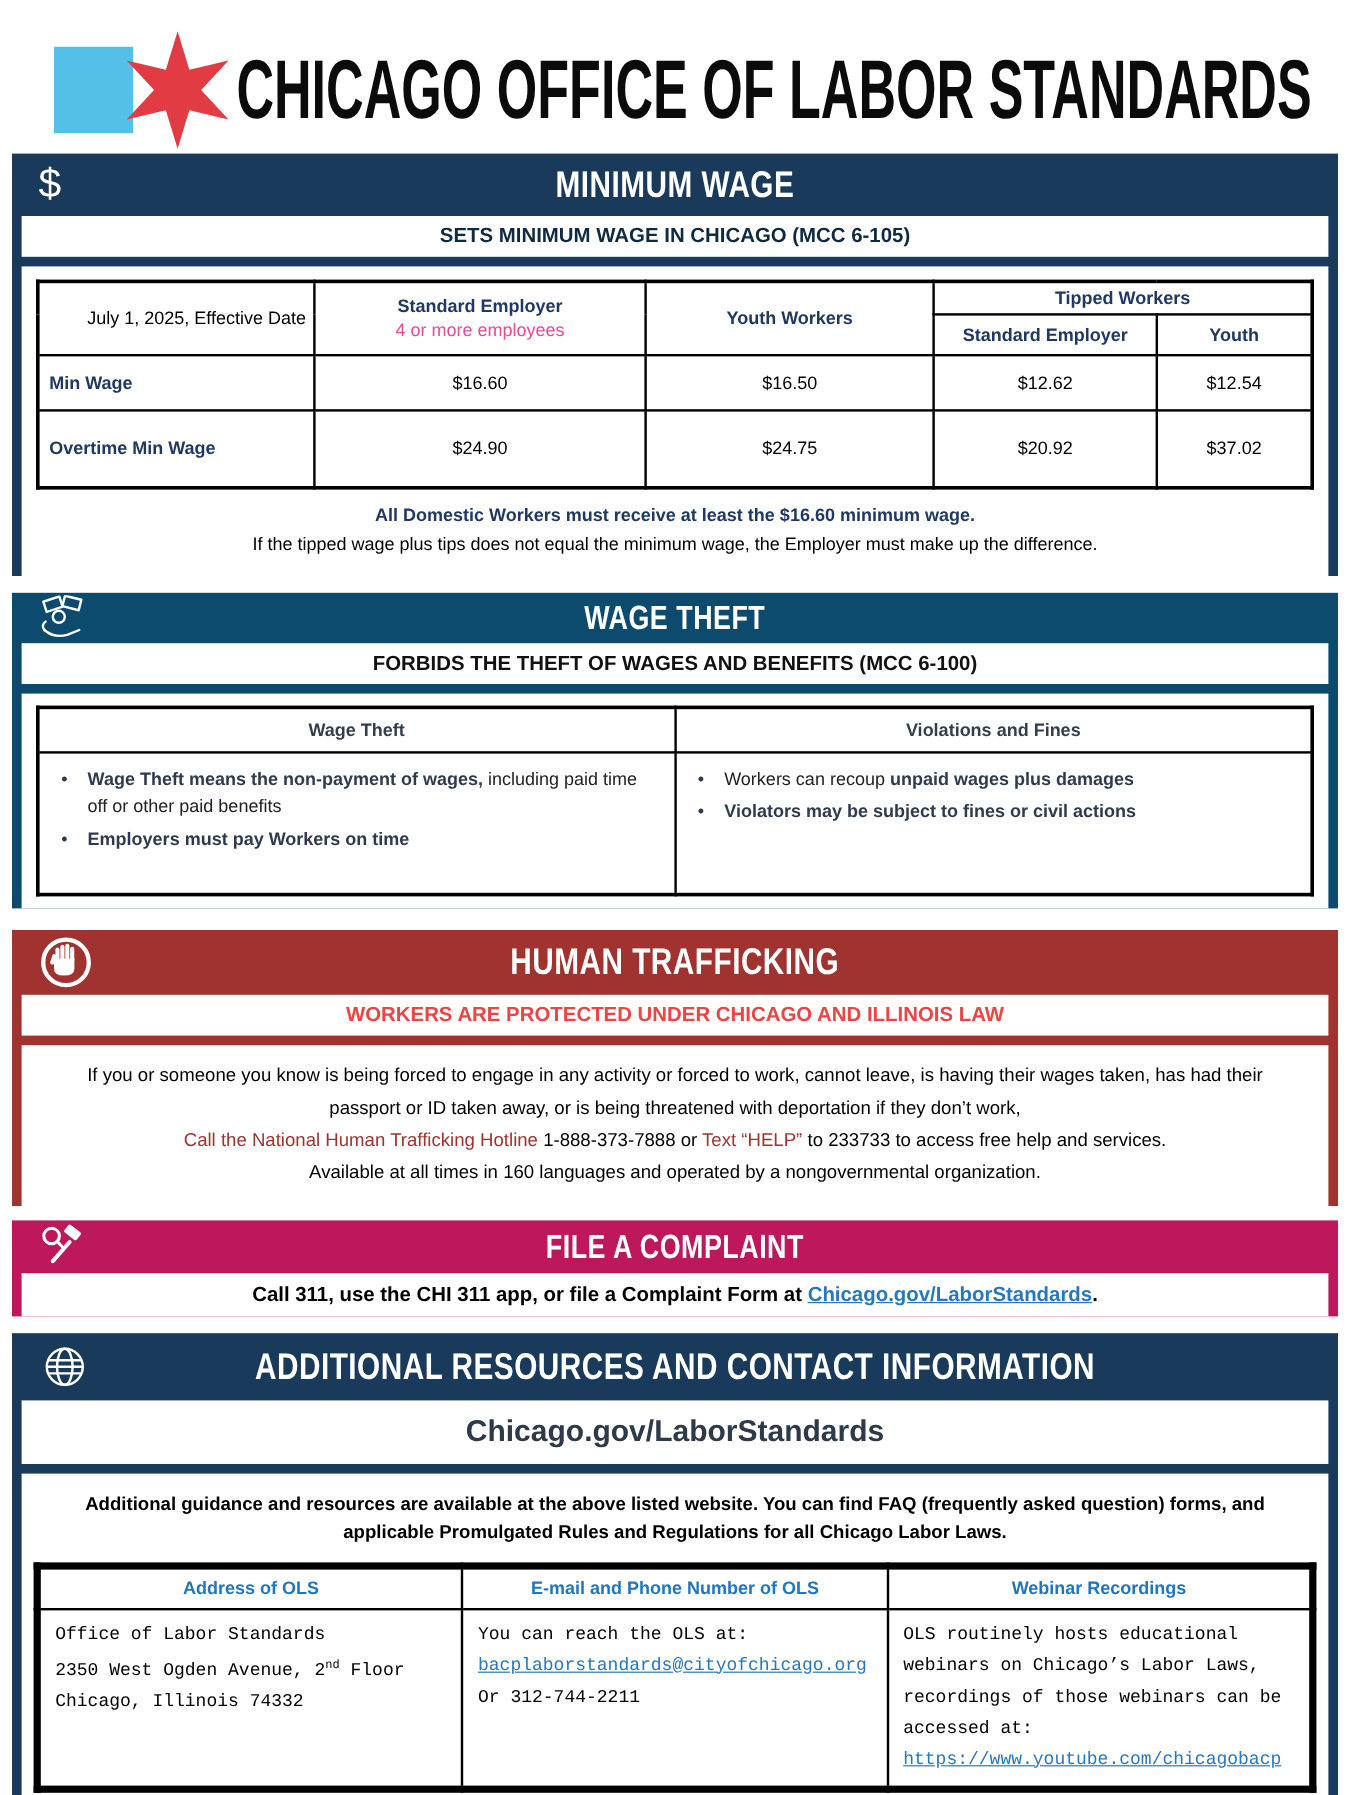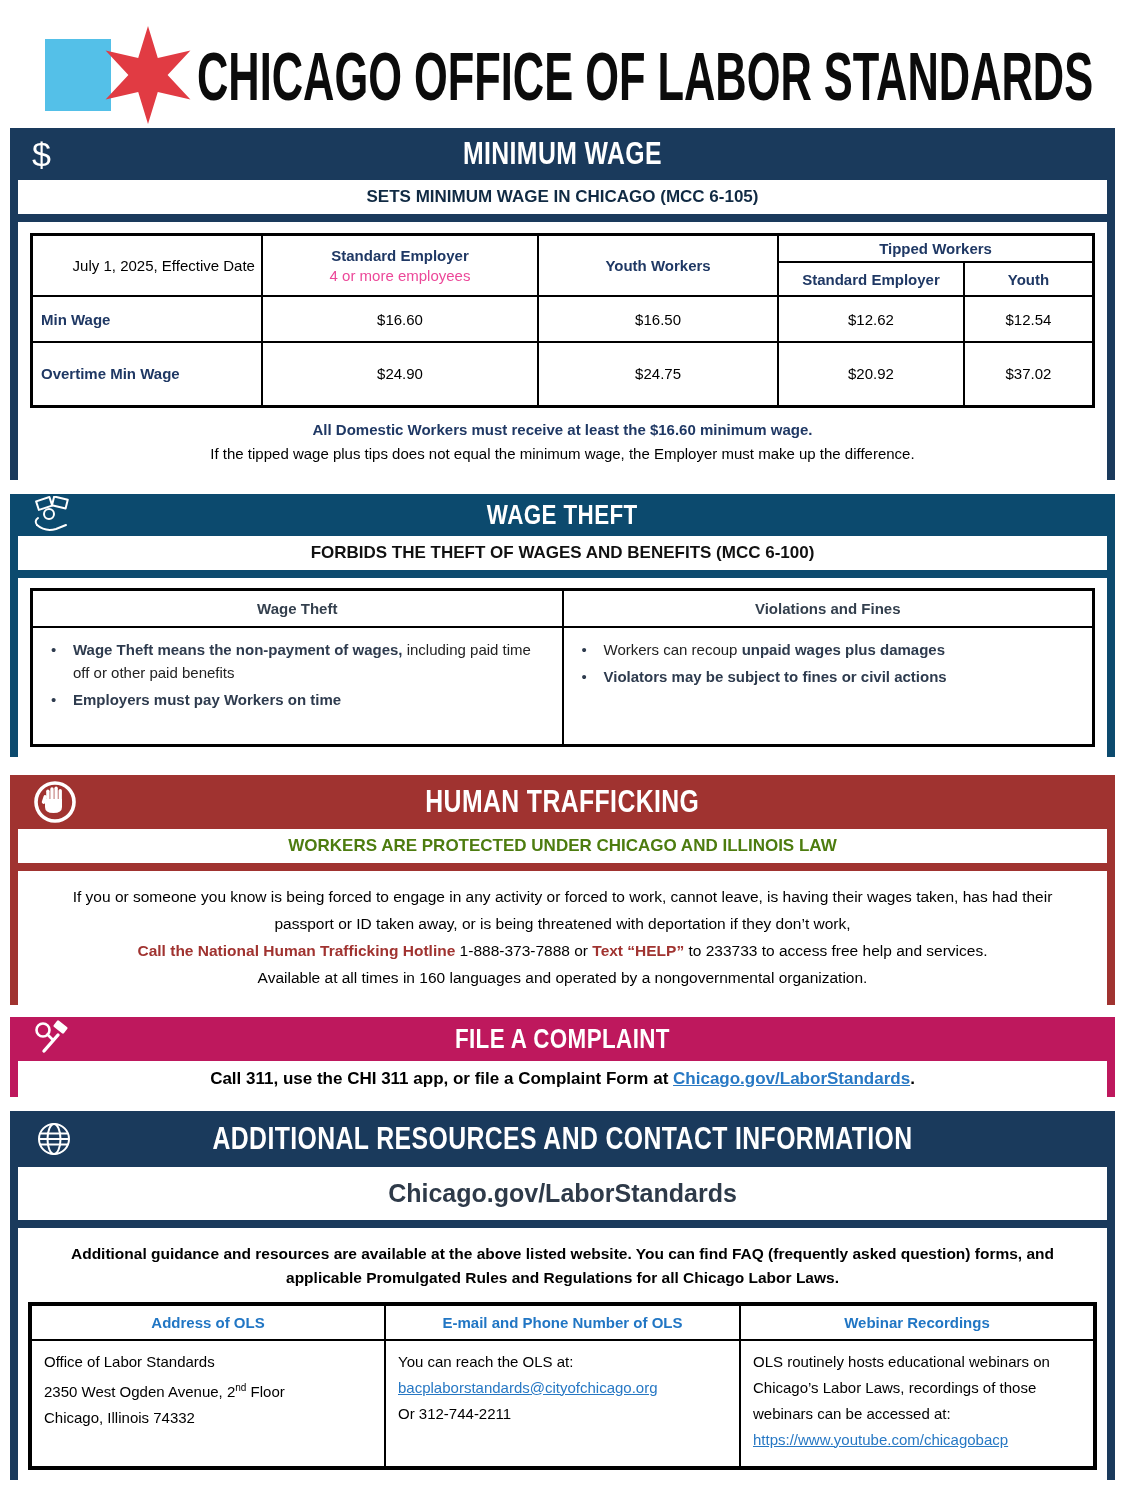--- a/index.html
+++ b/index.html
@@ -57,40 +57,40 @@
   .wt .bd { height:118px; padding:10px 14px 8px 6px; }
   ul.blts { list-style:none; }
   ul.blts li { position:relative; padding-left:34px; margin-bottom:4px; line-height:23px; color:#2e3b4e; }
   ul.blts li::before { content:"•"; position:absolute; left:12px; color:#2e3b4e; }
   .b-bold { font-weight:700; color:#2e3b4e; }
   .b-reg { font-weight:400; color:#222; }
 
   
   .ht-head { height:54px; }
   .ht-head .sec-title { font-size:31px; }
-  .ht-sub { color:#4d7c0f; }
+  .ht-sub { color:#ef4444; }
   .ht-body { text-align:center; padding:12px 26px 14px 26px; font-size:15.5px; line-height:27px; color:#000; }
-  .ht-red { color:#a03330; font-weight:700; }
+  .ht-red { color:#a03330; font-weight:400; }
 
   
   .fc-head { height:44px; }
   .fc-head .sec-title { font-size:28px; }
   .fc-body { text-align:center; padding:8px 10px; font-size:17px; font-weight:700; color:#000; }
   a.lnk { color:#2778c4; text-decoration:underline; }
 
   
   .rs-head { height:56px; }
   .rs-head .sec-title { font-size:31px; }
   .rs-site { text-align:center; font-size:25px; font-weight:700; color:#2e3a49; padding:12px 10px; }
   .rs-content { padding:12px 10px 10px 10px; }
   .rs-intro { text-align:center; font-weight:700; font-size:15.5px; line-height:24px; color:#000; padding:2px 28px 12px 28px; }
-  table.rs { width:100%; border-collapse:collapse; border:4px solid #000000; font-size:15px; table-layout:fixed; }
+  table.rs { width:100%; border-collapse:collapse; border:6px solid #000000; font-size:15px; table-layout:fixed; }
   table.rs td { border:2px solid #000; vertical-align:top; padding:8px 12px; }
   .rs .hd { text-align:center; color:#2176c4; font-weight:700; height:36px; vertical-align:middle; padding:6px; }
-  .rs .cell { height:128px; line-height:26px; color:#000; }
+  .rs .cell { height:128px; line-height:26px; color:#000;font-family:Liberation Mono, monospace; }
   sup { font-size:10px; }
 
   
   .footer { display:flex; align-items:flex-start; padding:10px 20px 0 35px; }
 </style>
 </head>
 <body>
 
 <div class="page">
 

